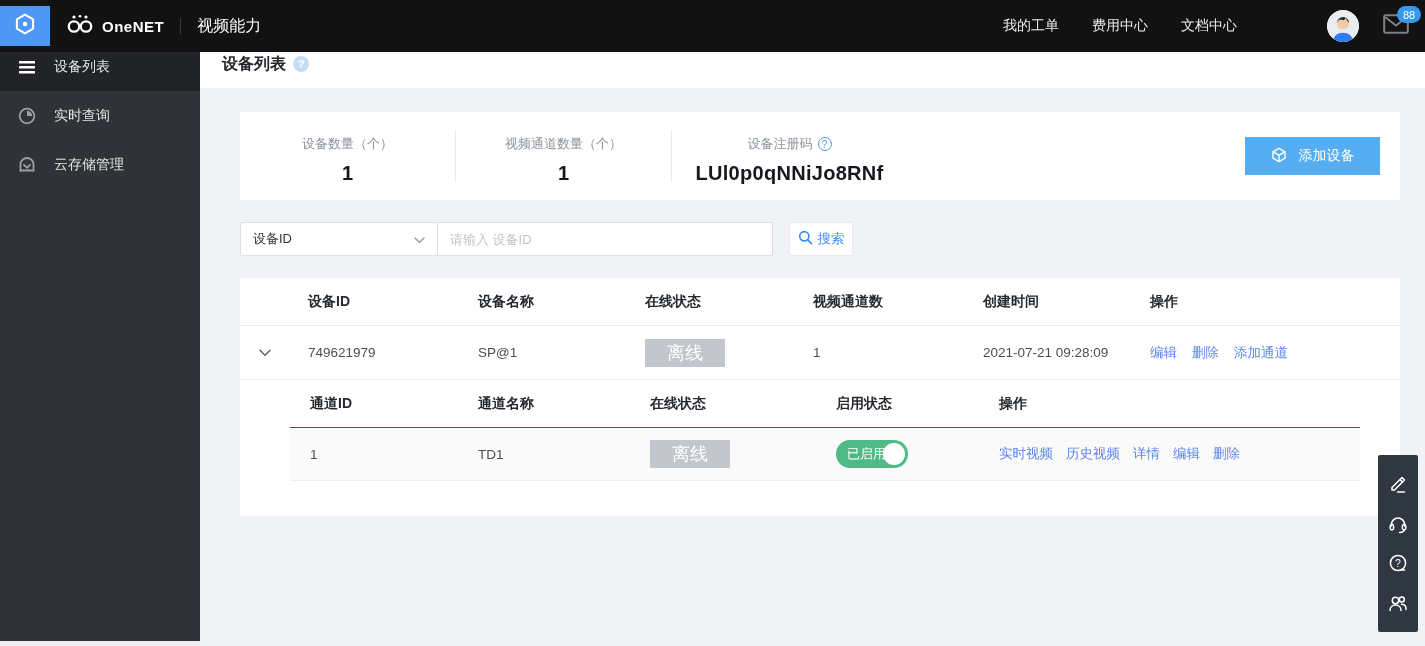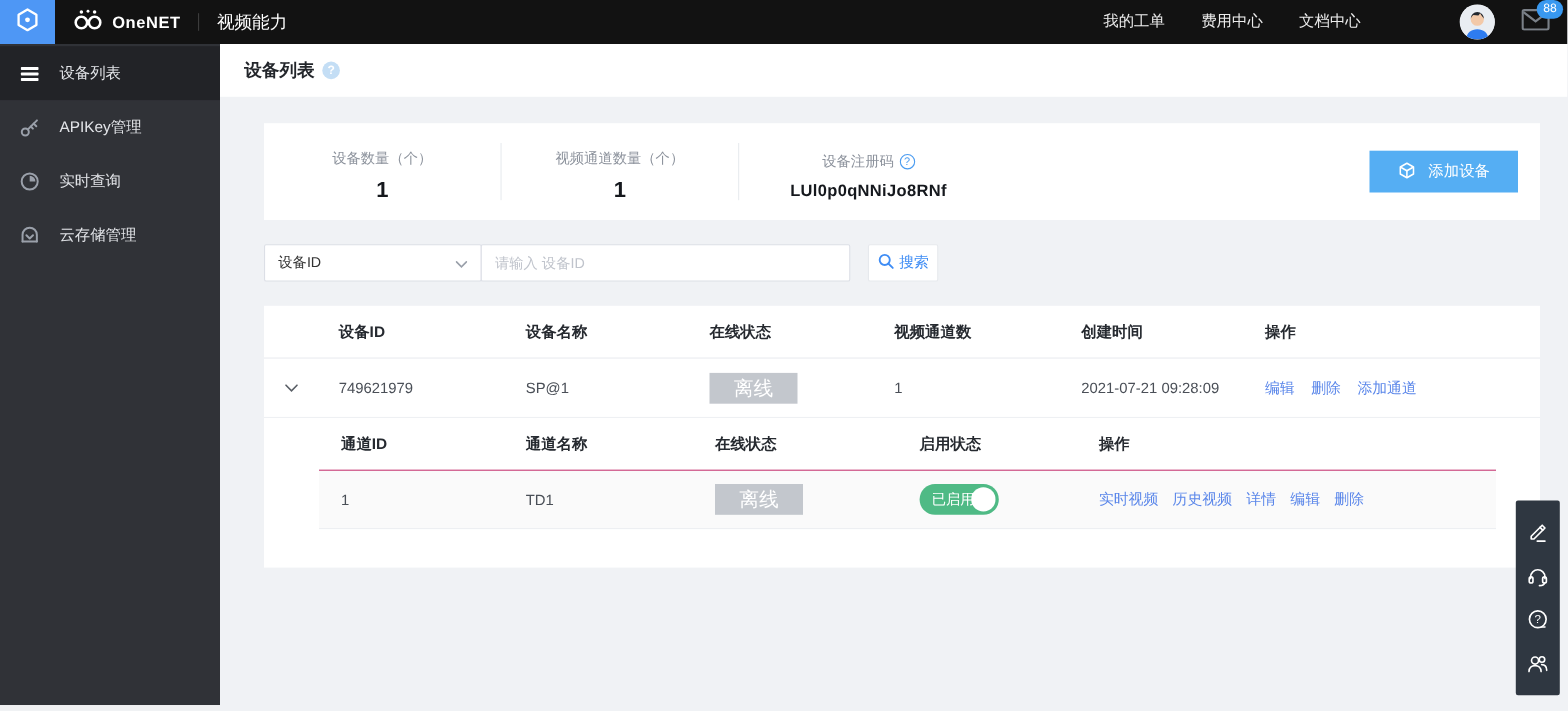--- a/index.html
+++ b/index.html
@@ -7,21 +7,21 @@
   body {
     position: relative;
     font-family: "Liberation Sans", "DejaVu Sans", sans-serif;
     background: #f0f2f5;
     overflow: hidden;
     color: #333;
   }
 
   
   .topbar {
-    position: absolute; left:0; top:0; right:0; height:40px;
+    position: absolute; left:0; top:0; right:0; height:52px;
     background:#121212; display:flex; align-items:center; z-index:30;
   }
   .logo-sq { width:50px; height:40px; background:#4e97f5; display:flex; align-items:center; justify-content:center; flex:0 0 auto; cursor:pointer; }
   .brand { display:flex; align-items:center; gap:7px; margin-left:15px; color:#fff; cursor:pointer; }
   .brand-text { font-size:15px; font-weight:bold; letter-spacing:.5px; }
   .top-divider { width:1px; height:16px; background:#3c3c3c; margin:0 16px; }
   .product-title { color:#fff; font-size:16px; }
   .top-nav { margin-left:auto; display:flex; align-items:center; gap:33px; }
   .top-nav-item { color:#ececec; font-size:14px; cursor:pointer; white-space:nowrap; }
   .avatar { width:32px; height:32px; border-radius:50%; overflow:hidden; margin-left:90px; flex:0 0 auto; cursor:pointer; background:#e9edf2; }
@@ -53,21 +53,21 @@
   }
 
   
   .content { position:absolute; left:200px; top:88px; right:0; bottom:0; background:#f0f2f5; padding:24px 25px 0 40px; }
 
   .stats-card { position:relative; width:1160px; height:88px; background:#fff; display:flex; align-items:center; }
   .stat { width:215px; text-align:center; }
   .stat-label { font-size:13px; color:#8c929c; display:flex; align-items:center; justify-content:center; gap:5px;margin-top:8px; }
   .stat-value { font-size:20px; font-weight:bold; color:#15181d; margin-top:9px; }
   .stat.reg { width:235px; }
-  .stat.reg .stat-value { font-size:15px; letter-spacing:.3px; }
+  .stat.reg .stat-value { font-size:20px; letter-spacing:.3px; }
   .vdiv { width:1px; height:52px; background:#e8ebef; }
   .q-outline {
     width:14px; height:14px; border-radius:50%; border:1px solid #4a9bf0; color:#4a9bf0;
     font-size:10px; display:inline-flex; align-items:center; justify-content:center; cursor:pointer;
   }
   .add-btn {
     position:absolute; right:20px; top:25px; width:135px; height:38px;
     background:#55aef3; border:none; border-radius:0; color:#fff; font-size:14px;
     display:flex; align-items:center; justify-content:center; gap:12px; cursor:pointer;
     font-family:inherit;
@@ -185,31 +185,20 @@
 <div class="sidebar">
   <div class="side-item active">
     <span class="side-icon">
       <svg width="20" height="20" viewBox="0 0 20 20">
           <rect x="2" y="4" width="16" height="2.6" rx="0.6" fill="#fff"></rect>
           <rect x="2" y="9" width="16" height="2.6" rx="0.6" fill="#fff"></rect>
           <rect x="2" y="14" width="16" height="2.6" rx="0.6" fill="#fff"></rect>
         </svg>
     </span>
     <span class="side-label">设备列表</span>
-  </div>
-  <div class="side-item">
-    <span class="side-icon">
-      <svg width="20" height="20" viewBox="0 0 20 20" fill="none" stroke="#9aa0aa" stroke-width="1.8" stroke-linecap="round">
-          <circle cx="6" cy="14" r="3.2"></circle>
-          <path d="M8.4 11.6 L16.6 3.4"></path>
-          <path d="M13.6 6.4 l2.4 2.4"></path>
-          <path d="M11 9 l1.9 1.9"></path>
-        </svg>
-    </span>
-    <span class="side-label">APIKey管理</span>
   </div>
   <div class="side-item">
     <span class="side-icon">
       <svg width="20" height="20" viewBox="0 0 20 20">
           <circle cx="10" cy="10" r="7.3" fill="none" stroke="#9aa0aa" stroke-width="1.8"></circle>
           <path d="M10 10 L10 4.8 A5.2 5.2 0 0 1 15.2 10 Z" fill="#9aa0aa"></path>
         </svg>
     </span>
     <span class="side-label">实时查询</span>
   </div>

